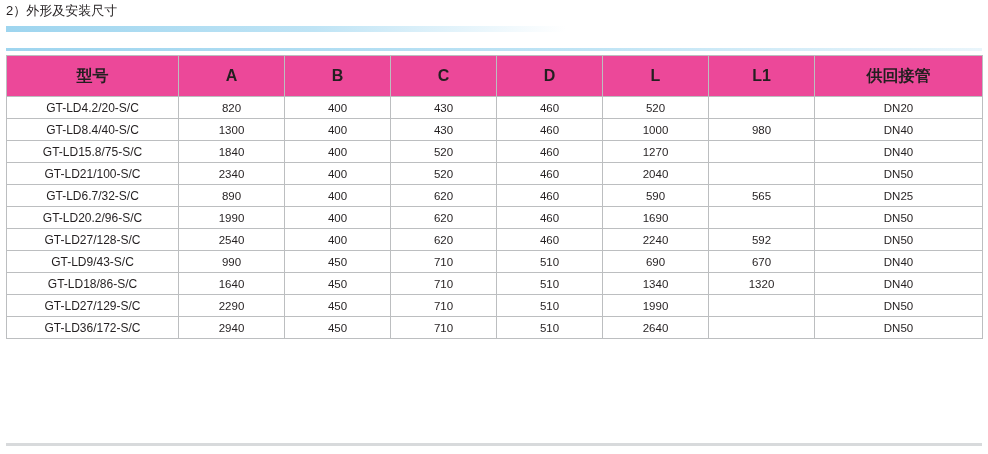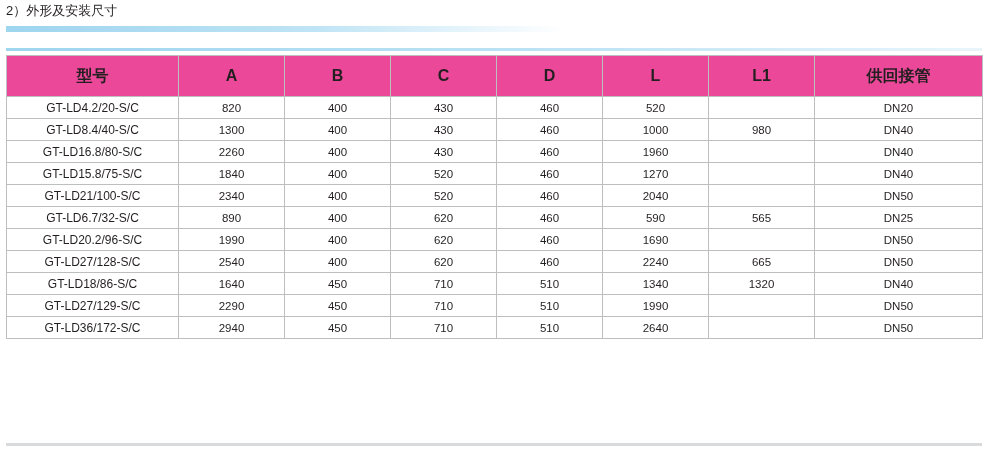--- a/index.html
+++ b/index.html
@@ -144,30 +144,20 @@
           <td class="model">GT-LD8.4/40-S/C</td>
           <td>1300</td>
           <td>400</td>
           <td>430</td>
           <td>460</td>
           <td>1000</td>
           <td>980</td>
           <td>DN40</td>
         </tr>
         <tr>
-          <td class="model">GT-LD16.8/80-S/C</td>
-          <td>2260</td>
-          <td>400</td>
-          <td>430</td>
-          <td>460</td>
-          <td>1960</td>
-          <td></td>
-          <td>DN40</td>
-        </tr>
-        <tr>
           <td class="model">GT-LD15.8/75-S/C</td>
           <td>1840</td>
           <td>400</td>
           <td>520</td>
           <td>460</td>
           <td>1270</td>
           <td></td>
           <td>DN40</td>
         </tr>
         <tr>
@@ -200,22 +190,32 @@
           <td></td>
           <td>DN50</td>
         </tr>
         <tr>
           <td class="model">GT-LD27/128-S/C</td>
           <td>2540</td>
           <td>400</td>
           <td>620</td>
           <td>460</td>
           <td>2240</td>
-          <td>665</td>
-          <td>DN50</td>
+          <td>592</td>
+          <td>DN50</td>
+        </tr>
+        <tr>
+          <td class="model">GT-LD9/43-S/C</td>
+          <td>990</td>
+          <td>450</td>
+          <td>710</td>
+          <td>510</td>
+          <td>690</td>
+          <td>670</td>
+          <td>DN40</td>
         </tr>
         <tr>
           <td class="model">GT-LD18/86-S/C</td>
           <td>1640</td>
           <td>450</td>
           <td>710</td>
           <td>510</td>
           <td>1340</td>
           <td>1320</td>
           <td>DN40</td>

